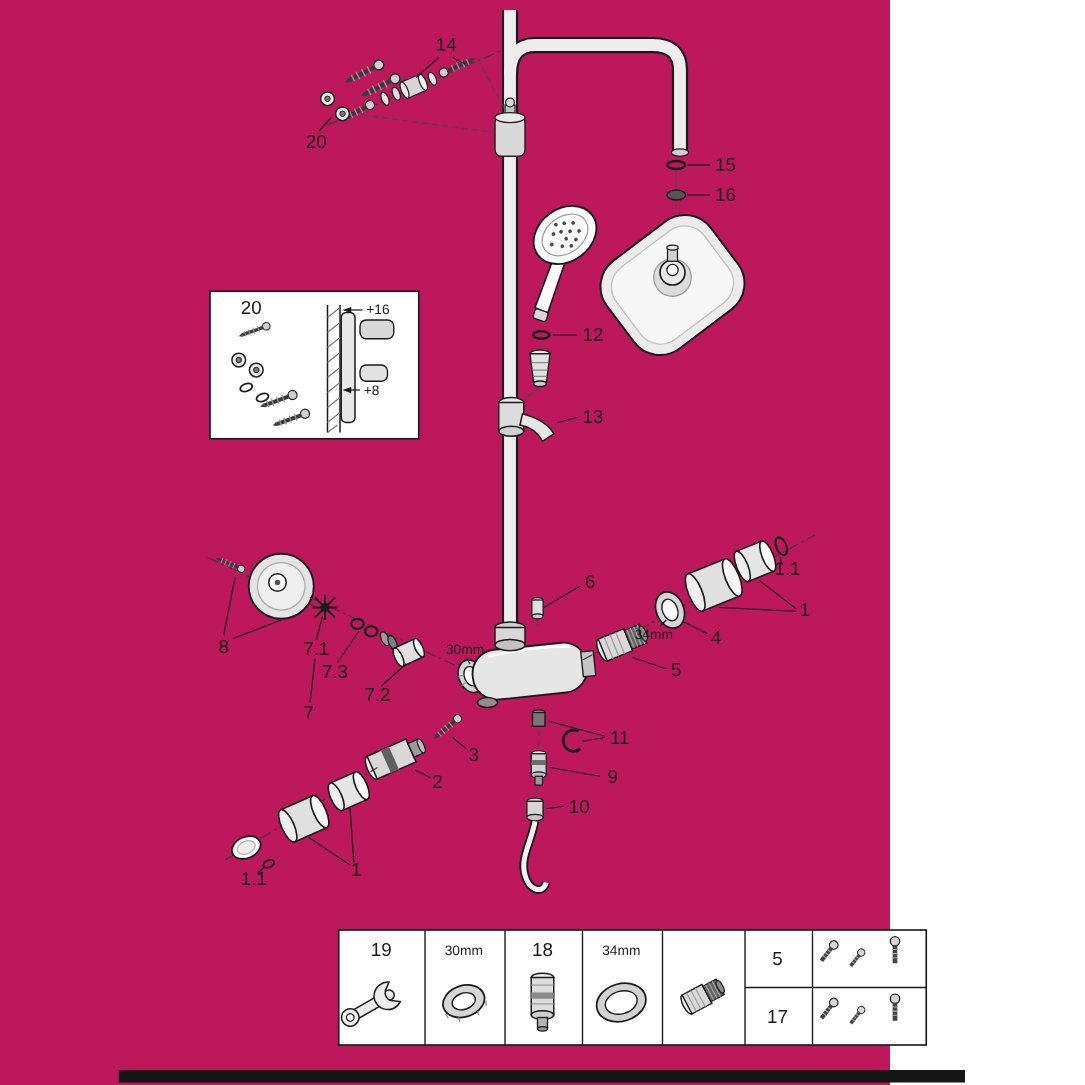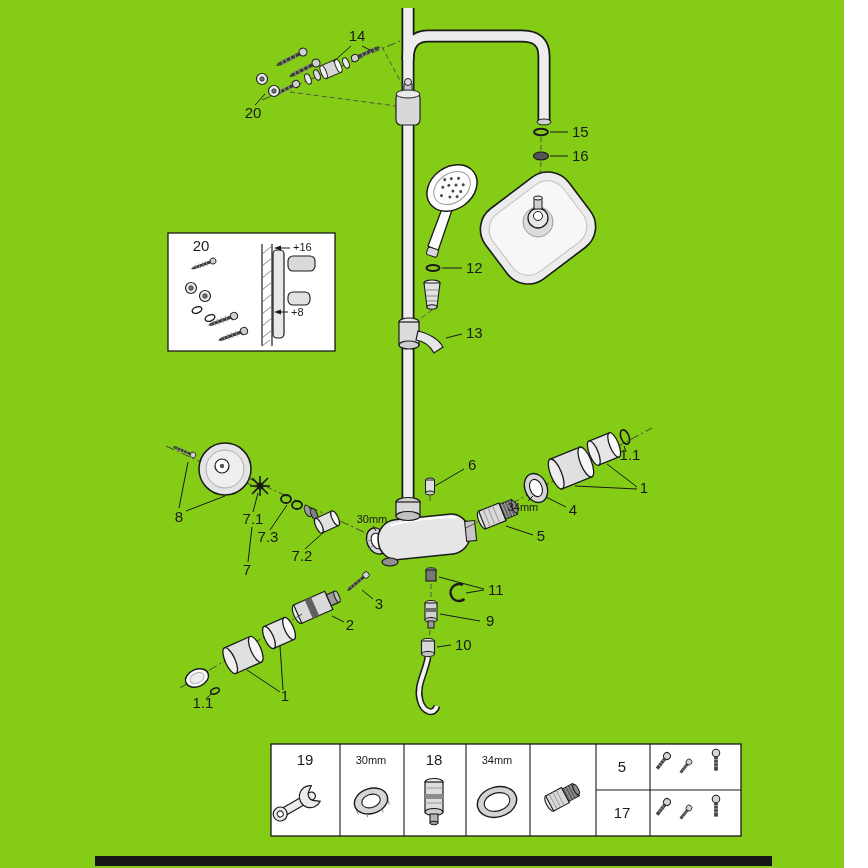--- a/index.html
+++ b/index.html
@@ -1,16 +1,16 @@
 <!DOCTYPE html>
 <html><head>
 <meta charset="utf-8">
 <style>
   html,body { margin:0; padding:0; background:#fff; }
-  .canvas { width:844px; height:868px; position:relative; background:#84cc16; }
+  .canvas { width:712px; height:868px; position:relative; background:#be185d; }
   svg { display:block; }
   svg text { font-family:"Liberation Sans","DejaVu Sans",sans-serif; fill:#1a1a1a; }
   .num   { font-size:15px; }
   .small { font-size:11px; }
   .ldr  { stroke:#1a1a1a; stroke-width:1; fill:none; }
   .axis { stroke:#3a3a3a; stroke-width:.9; fill:none; stroke-dasharray:9 3 2 3; }
   .dsh  { stroke:#4a4a4a; stroke-width:.9; fill:none; stroke-dasharray:5 3; }
 </style>
 </head>
 <body>

